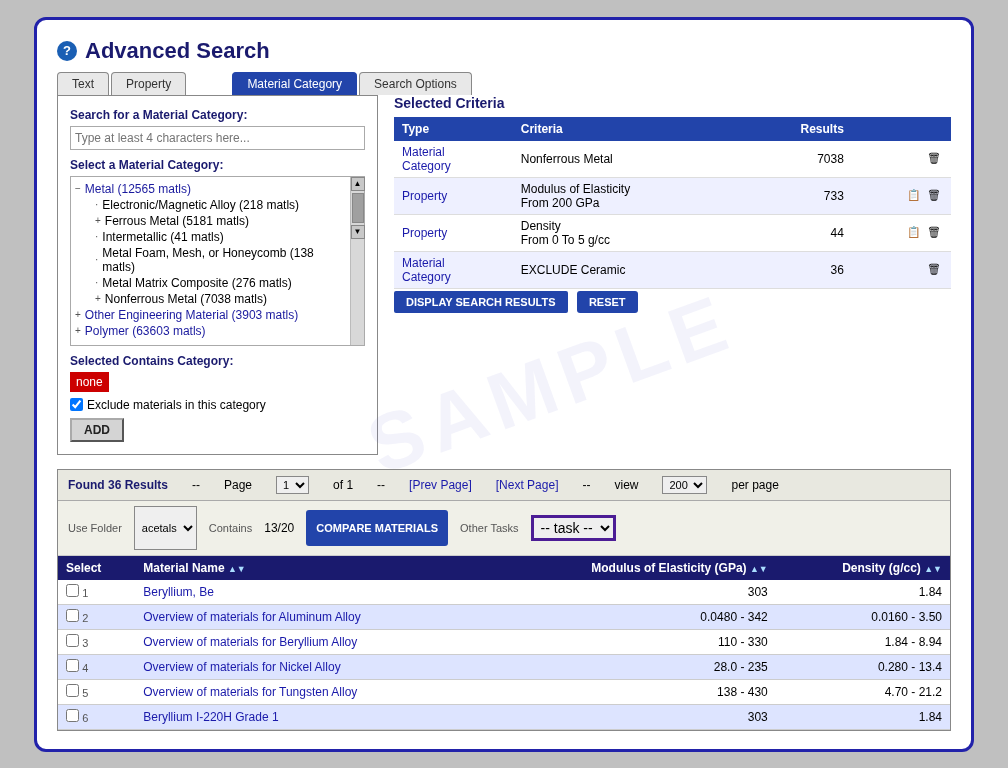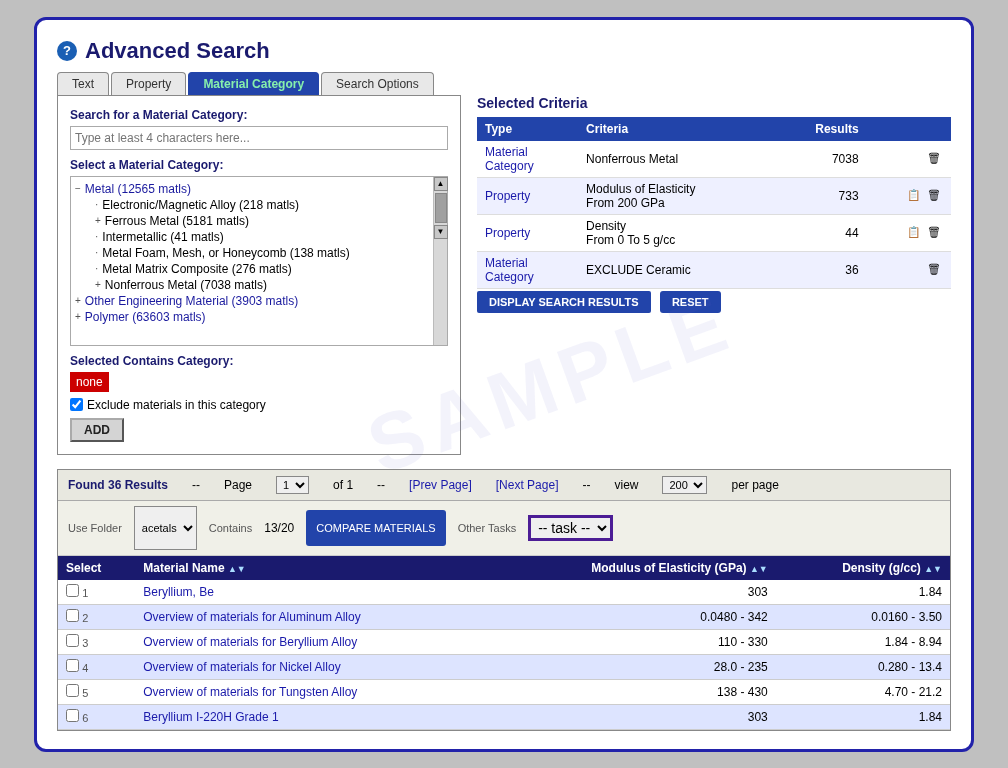--- a/index.html
+++ b/index.html
@@ -58,31 +58,32 @@
       border-bottom: none;
       cursor: pointer;
       background: #e8e8e8;
       color: #333;
       font-size: 12px;
       border-radius: 4px 4px 0 0;
       margin-right: 2px;
     }
     .tab.active {
       background: #2244aa;
-      color: #86efac;
+      color: #ffffff;
       border-color: #2244aa;
-      font-weight: bold;
+      font-weight: normal;
+      margin-left: 44px;
     }
     .content-area {
       display: flex;
       gap: 16px;
     }
     
     .left-panel {
-      width: 404px;
+      width: 321px;
       border: 1px solid #888;
       padding: 12px;
       background: white;
     }
     .search-label {
       font-weight: bold;
       color: #1a1a6e;
       margin-bottom: 4px;
       display: block;
     }
@@ -274,21 +275,21 @@
       border: 1px solid #888;
       font-size: 11px;
       padding: 14px 3px;
     }
     .compare-btn {
       background: #2244aa;
       color: white;
       border: none;
       padding: 12px 10px;
       font-size: 11px;
-      font-weight: normal;
+      font-weight: bold;
       cursor: pointer;
       border-radius: 3px;
     }
     .task-select {
       border: 3px solid #4c1d95;
       font-size: 14px;
       padding: 1px 3px;
     }
     .results-table {
       width: 100%;

